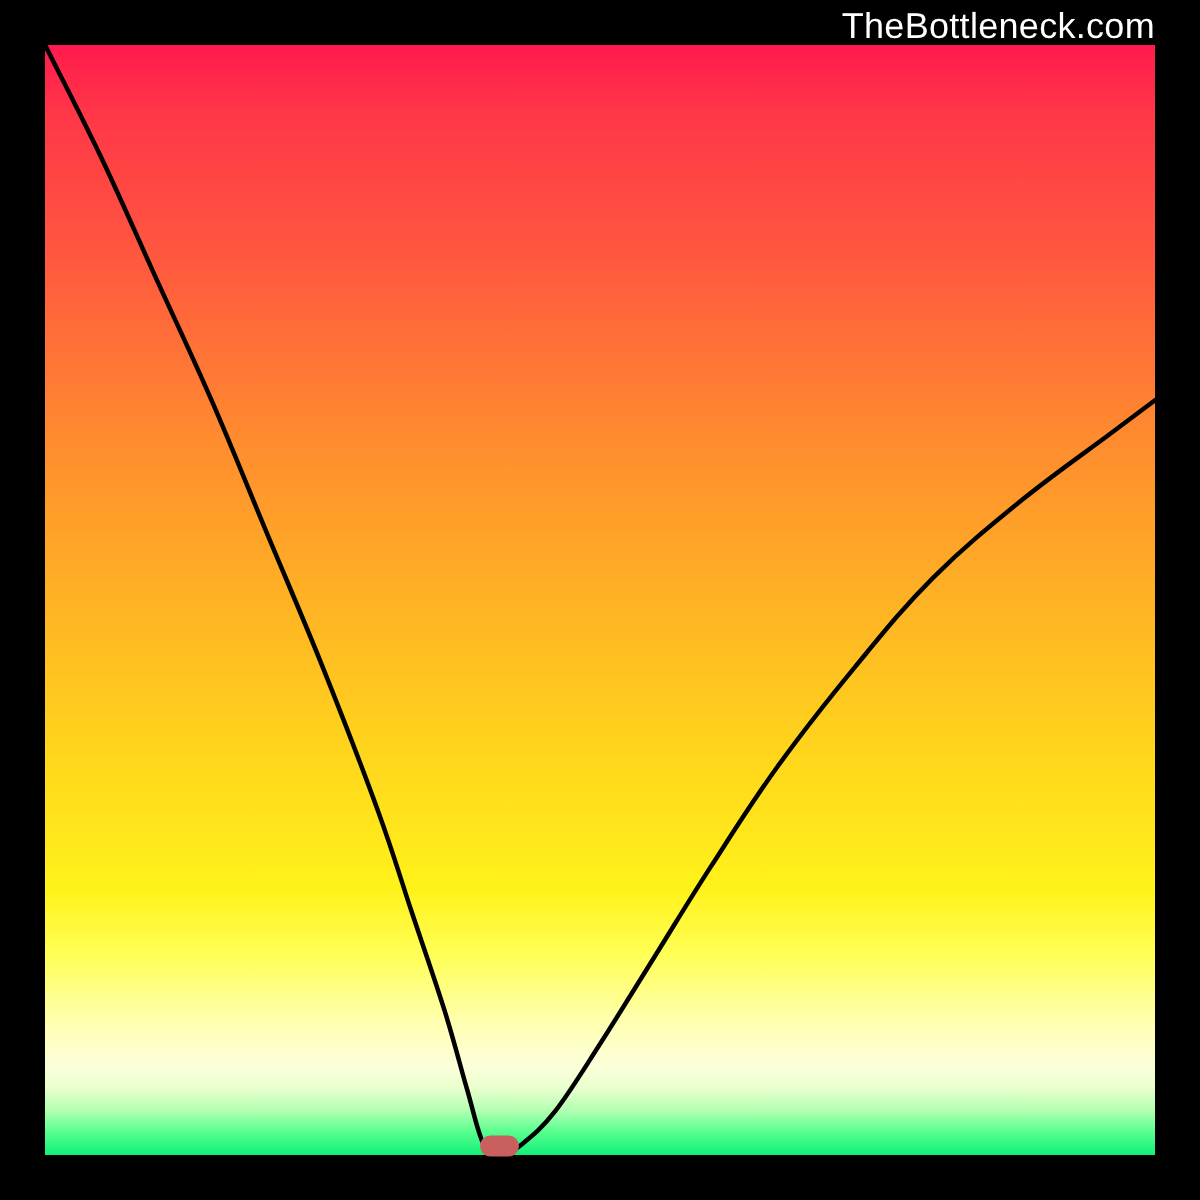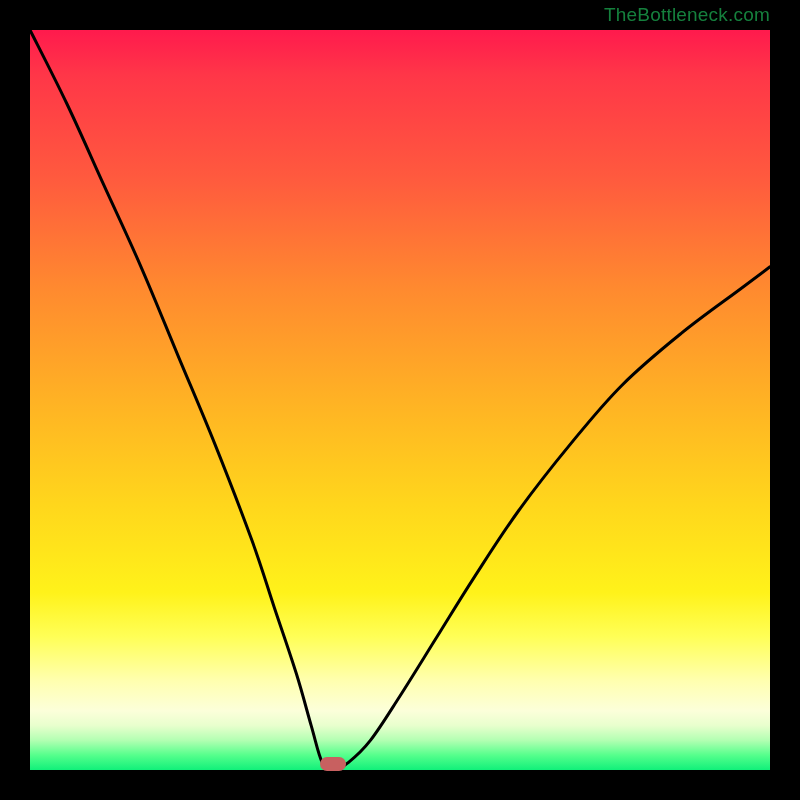--- a/index.html
+++ b/index.html
@@ -38,22 +38,22 @@
       #fcffda 92%,
       #e8ffcd 94%,
       #b2ffb2 96%,
       #55ff8c 98%,
       #11f07a 100%);
   }
   .watermark {
     position: absolute;
     top: 4px;
     right: 30px;
-    color: #15803d;
-    font-size: 19px;
+    color: #ffffff;
+    font-size: 24px;
     font-weight: 500;
     letter-spacing: 0.2px;
     user-select: none;
   }
   svg.curve {
     position: absolute;
     top: 0;
     left: 0;
     width: 740px;
     height: 740px;

